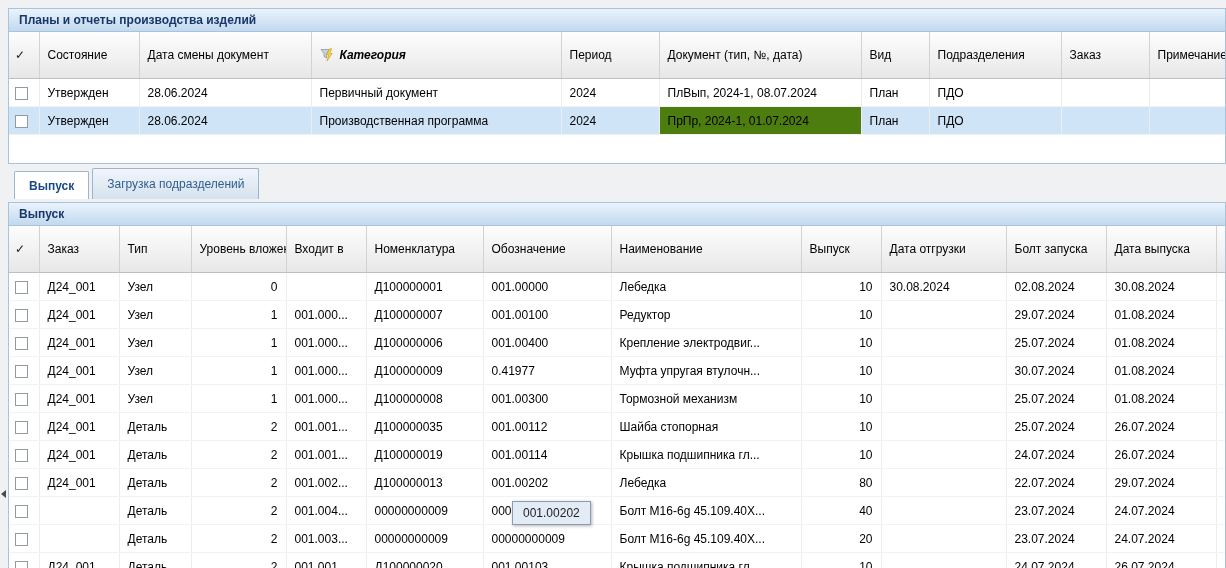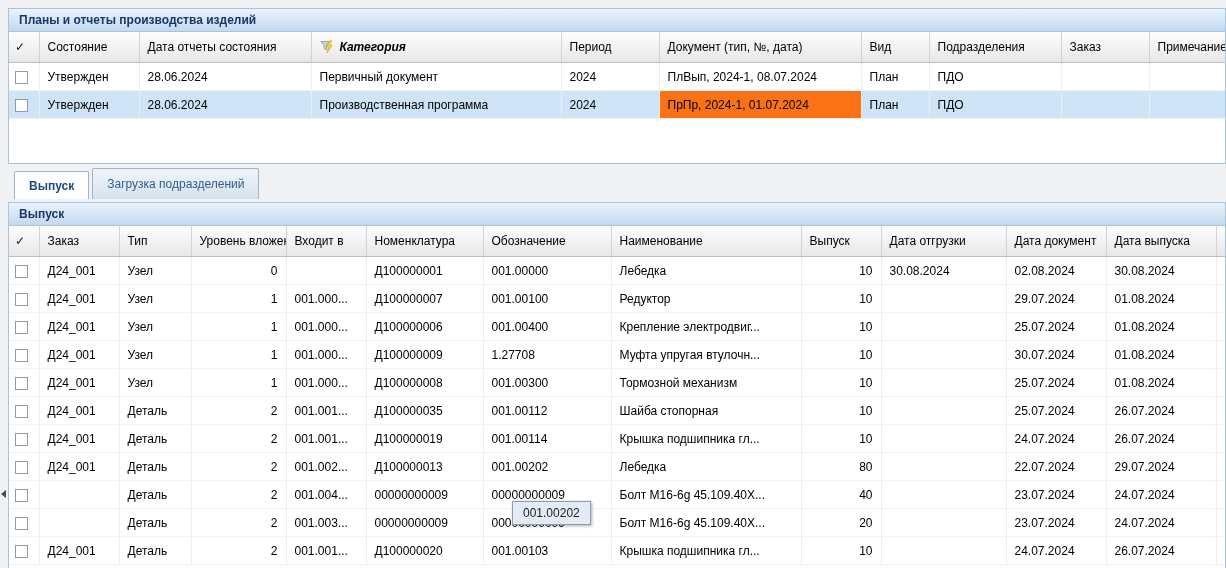--- a/index.html
+++ b/index.html
@@ -31,21 +31,21 @@
     border-bottom: 1px solid #a9c3dc;
     color: #18386a;
     font-weight: bold;
   }
   table { border-collapse: collapse; table-layout: fixed; }
   #plans-table { width: 1230px; }
   #output-table { width: 1227px; }
   th { font-weight: normal; text-align: left; }
   thead th {
     height: 28px;
-    padding: 8px 8px;
+    padding: 16px 8px;
     background: linear-gradient(#fdfdfd, #e7e7e7);
     border-right: 1px solid #d2d2d2;
     border-bottom: 1px solid #bfbfbf;
     white-space: nowrap;
     overflow: hidden;
     color: #000;
   }
   #output-table thead th { height: 30px; }
   tbody td {
     height: 28px;
@@ -59,21 +59,21 @@
   .check-col { padding: 0 0 0 6px !important; width: 30px; }
   .cb {
     display: inline-block;
     width: 13px; height: 13px;
     background: #fff;
     border: 1px solid #8f9aa5;
     vertical-align: middle;
   }
   .checkmark { font-size: 12px; color: #1d1d1d; }
   tr.selected td { background: #cfe4f7; }
-  tr.selected td.focused { background: #f97316; }
+  tr.selected td.focused { background: #4d7c0f; }
   .cat-header { font-weight: bold; font-style: italic; margin-left: 30px; }
   .cat-header svg { vertical-align: -3px; margin-right: 5px; }
   .tabs {
     position: absolute;
     left: 14px; top: 171px;
     height: 28px;
     display: flex;
     align-items: flex-end;
     gap: 3px;
   }
@@ -136,21 +136,21 @@
         <col style="width:132px">
       <col style="width:88px">
         <col style="width:90px">
     </colgroup>
     <thead>
       <tr>
         <th class="check-col">
           <span class="checkmark">✓</span>
         </th>
         <th>Состояние</th>
-        <th>Дата отчеты состояния</th>
+        <th>Дата смены документ</th>
         <th class="cat-header">
           <svg width="15" height="14" viewBox="0 0 15 14">
             <path d="M1 1.5h8.5l-3 3.8v4.6l-2.5-1.4V5.3z" fill="#c9d3dd" stroke="#8a98a6" stroke-width="0.8"></path>
             <path d="M9.6 0.8l-3.1 5.9h2.1l-1.6 6.3 5.2-7.6h-2.5l2-4.6z" fill="#ffd43c" stroke="#c59a14" stroke-width="0.6"></path>
           </svg><span>Категория</span>
         </th>
         <th>Период</th>
         <th>Документ (тип, №, дата)</th>
         <th>Вид</th>
         <th>Подразделения</th>
@@ -225,21 +225,21 @@
         </th>
         <th>Заказ</th>
         <th>Тип</th>
         <th>Уровень вложения</th>
         <th>Входит в</th>
         <th>Номенклатура</th>
         <th>Обозначение</th>
         <th>Наименование</th>
         <th>Выпуск</th>
         <th>Дата отгрузки</th>
-        <th>Дата документ</th>
+        <th>Болт запуска</th>
         <th>Дата выпуска</th>
         <th></th>
       </tr>
     </thead>
     <tbody>
 
         <tr>
           <td class="check-col"><span class="cb"></span></td>
           <td>Д24_001</td>
           <td>Узел</td>
@@ -287,21 +287,21 @@
           <td></td>
         </tr>
 
         <tr>
           <td class="check-col"><span class="cb"></span></td>
           <td>Д24_001</td>
           <td>Узел</td>
           <td class="num">1</td>
           <td>001.000...</td>
           <td>Д100000009</td>
-          <td>1.27708</td>
+          <td>0.41977</td>
           <td>Муфта упругая втулочн...</td>
           <td class="num">10</td>
           <td></td>
           <td>30.07.2024</td>
           <td>01.08.2024</td>
           <td></td>
         </tr>
 
         <tr>
           <td class="check-col"><span class="cb"></span></td>

